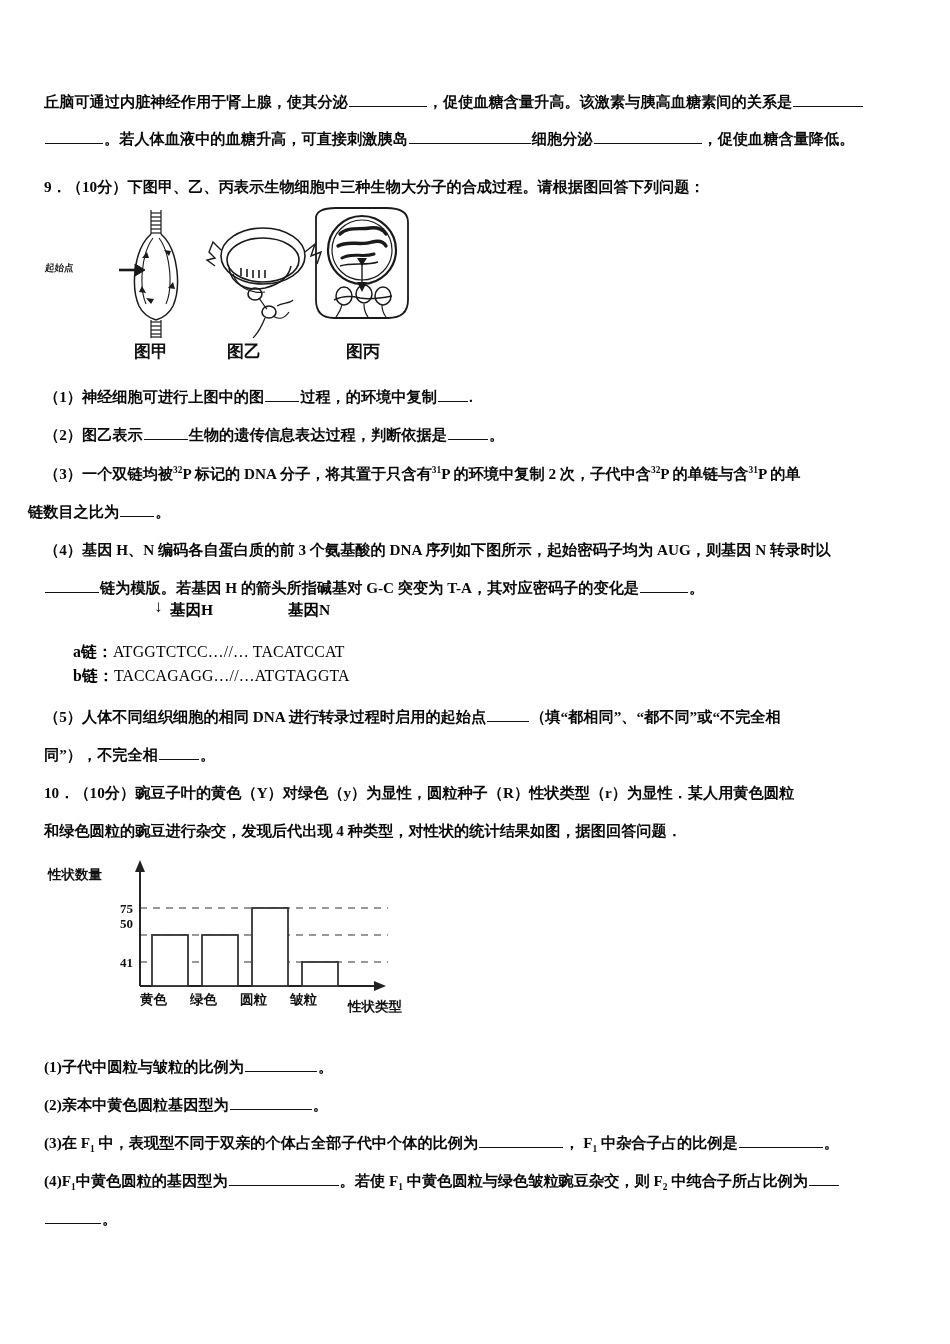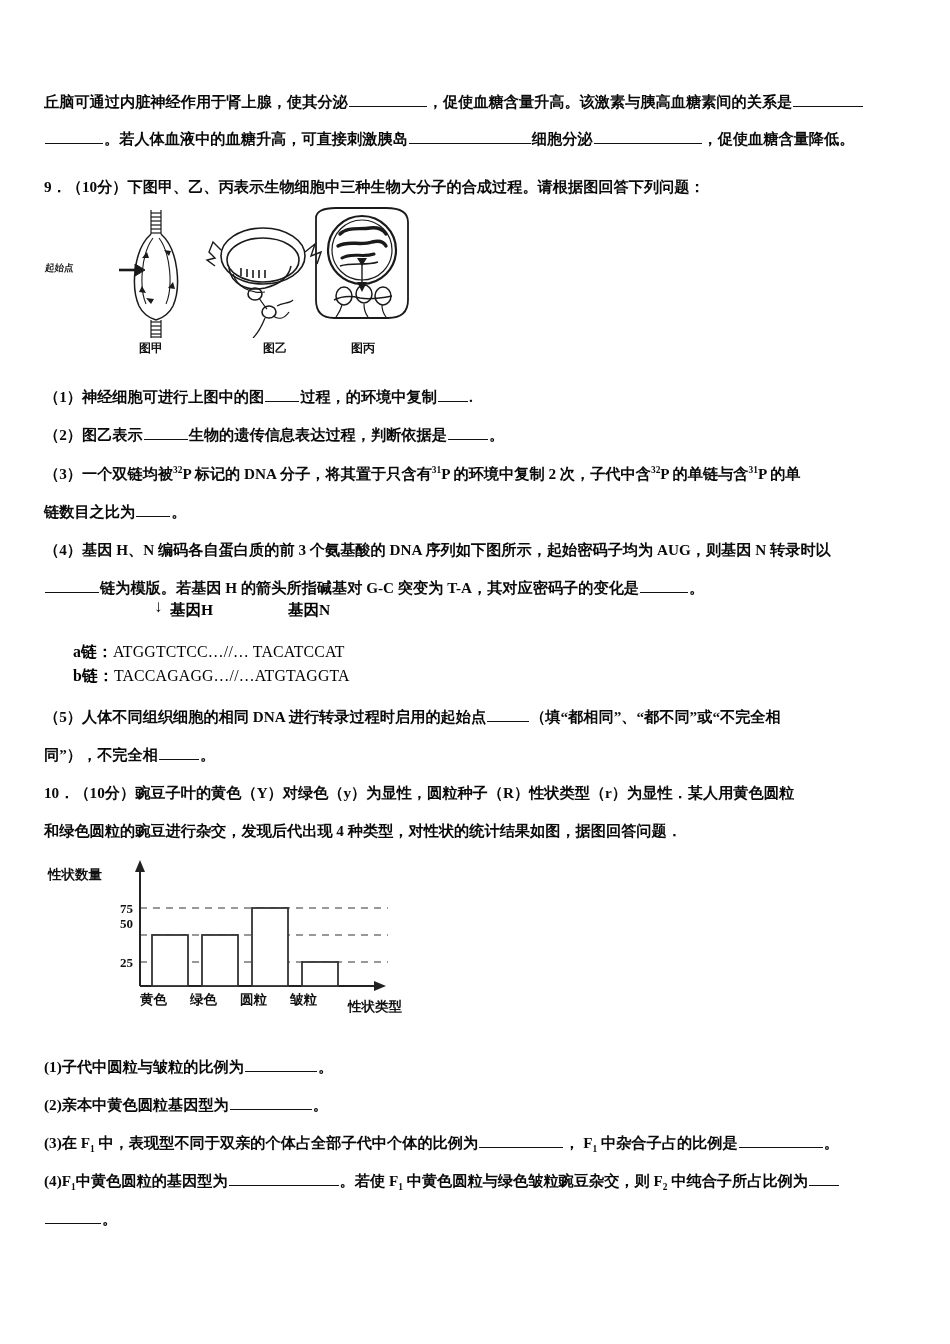--- a/index.html
+++ b/index.html
@@ -52,21 +52,21 @@
   
   #fig-row {
     position: absolute;
     left: 45px;
     top: 208px;
     width: 440px;
     height: 150px;
   }
   .fig-cap {
     position: absolute;
-    font-size: 12px;
+    font-size: 17px;
     font-weight: 700;
     color: #111;
     font-family: "Liberation Serif", serif;
   }
   .fig-origin-label {
     position: absolute;
     font-size: 9.5px;
     font-weight: 700;
     color: #222;
     font-family: "Liberation Serif", serif;
@@ -220,21 +220,21 @@
 
         <ellipse cx="70" cy="86" rx="7" ry="6"></ellipse>
         <ellipse cx="84" cy="104" rx="7" ry="6"></ellipse>
 
         <path d="M74,90 C78,96 80,99 82,101" stroke-width="1.3"></path>
         <path d="M88,108 C94,112 100,110 104,104" stroke-width="1.3"></path>
         <path d="M80,110 C76,120 72,126 68,130" stroke-width="1.3"></path>
         <path d="M92,98 C98,94 104,96 108,92" stroke-width="1.3"></path>
       </g>
     </svg>
-    <div class="fig-cap" style="left:182px; top:132px; width:60px; text-align:right;">图乙</div>
+    <div class="fig-cap" style="left:182px; top:132px; width:60px; text-align:left;">图乙</div>
 
     <svg width="150" height="130" style="position:absolute; left:245px; top:-4px;" viewBox="0 0 150 130">
       <g stroke="#1a1a1a" fill="none">
 
         <path d="M26,14 C26,8 32,4 46,4 L96,4 C112,4 118,10 118,18 L118,96 C118,108 112,114 98,114 L44,114 C30,114 26,106 26,96 Z" stroke-width="1.8"></path>
 
         <circle cx="72" cy="46" r="34" stroke-width="2.2"></circle>
         <circle cx="72" cy="46" r="30" stroke-width="1.2"></circle>
 
         <path d="M50,30 C58,22 70,26 80,24 C88,23 94,26 96,30" stroke-width="3.4" stroke-linecap="round"></path>
@@ -265,21 +265,21 @@
   </div>
 
   <div class="ln" style="left:44px; top:425px;">
     <span>（2）</span><span>图乙表示</span><span class="blank" style="width:44px;"></span><span>生物的遗传信息表达过程，判断依据是</span><span class="blank" style="width:40px;"></span><span>。</span>
   </div>
 
   <div class="ln" style="left:44px; top:464px;">
     <span>（3）</span><span>一个双链均被</span><sup>32</sup><span>P 标记的 DNA 分子，将其置于只含有</span><sup>31</sup><span>P 的环境中复制 2 次，子代中含</span><sup>32</sup><span>P 的单链与含</span><sup>31</sup><span>P 的单</span>
   </div>
 
-  <div class="ln" style="left:44px; top:502px;text-align:right;">
+  <div class="ln" style="left:28px; top:502px;text-align:right;">
     <span>链数目之比为</span><span class="blank" style="width:34px;"></span><span>。</span>
   </div>
 
   <div class="ln" style="left:44px; top:540px;">
     <span>（4）</span><span>基因 H、N 编码各自蛋白质的前 3 个氨基酸的 DNA 序列如下图所示，起始密码子均为 AUG，则基因 N 转录时以</span>
   </div>
 
   <div class="ln" style="left:44px; top:578px;">
     <span class="blank" style="width:54px;"></span><span>链为模版。若基因 H 的箭头所指碱基对 G-C 突变为 T-A，其对应密码子的变化是</span><span class="blank" style="width:48px;"></span><span>。</span>
   </div>
@@ -310,21 +310,21 @@
   <div class="ln" style="left:44px; top:821px;">
     <span>和绿色圆粒的豌豆进行杂交，发现后代出现 4 种类型，对性状的统计结果如图，据图回答问题．</span>
   </div>
 
   <div id="bar-chart">
     <div class="chart-axis-label" style="left:0px; top:8px;">性状数量</div>
     <div class="chart-axis-label" style="left:300px; top:140px;">性状类型</div>
 
     <div class="chart-tick" style="left:57px; top:43px;">75</div>
     <div class="chart-tick" style="left:57px; top:58px;">50</div>
-    <div class="chart-tick" style="left:57px; top:97px;">25</div>
+    <div class="chart-tick" style="left:57px; top:97px;">41</div>
 
     <svg width="400" height="175" viewBox="0 0 400 175" style="position:absolute; left:0; top:0;">
 
       <g stroke="#777" stroke-width="1.4" stroke-dasharray="7,6">
         <line x1="92" y1="50" x2="340" y2="50"></line>
         <line x1="92" y1="77" x2="340" y2="77"></line>
         <line x1="92" y1="104" x2="340" y2="104"></line>
       </g>
 
       <line x1="92" y1="8" x2="92" y2="128" stroke="#222" stroke-width="2"></line>

